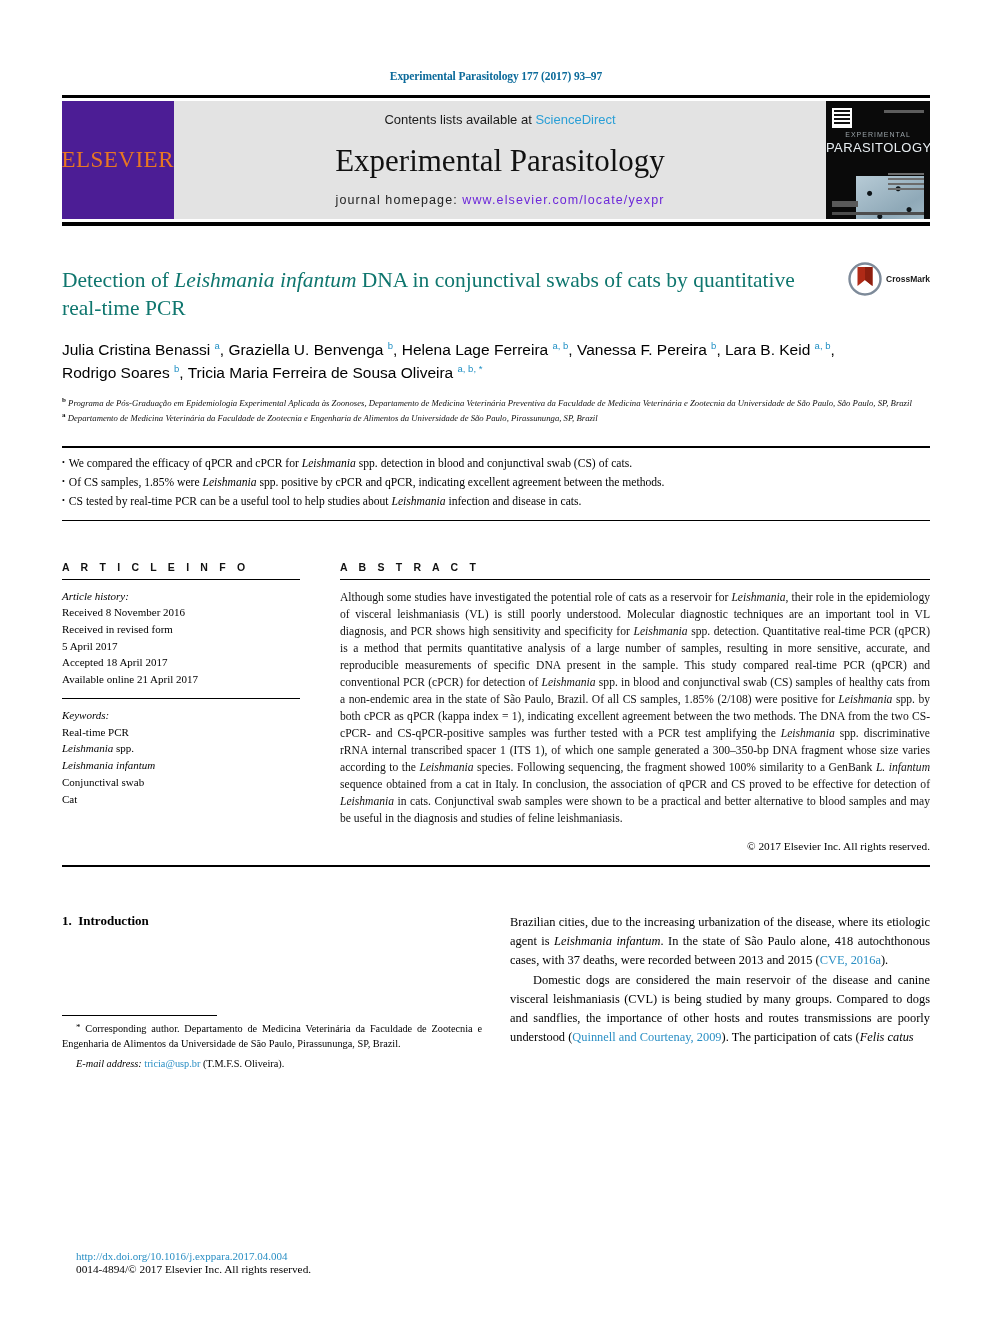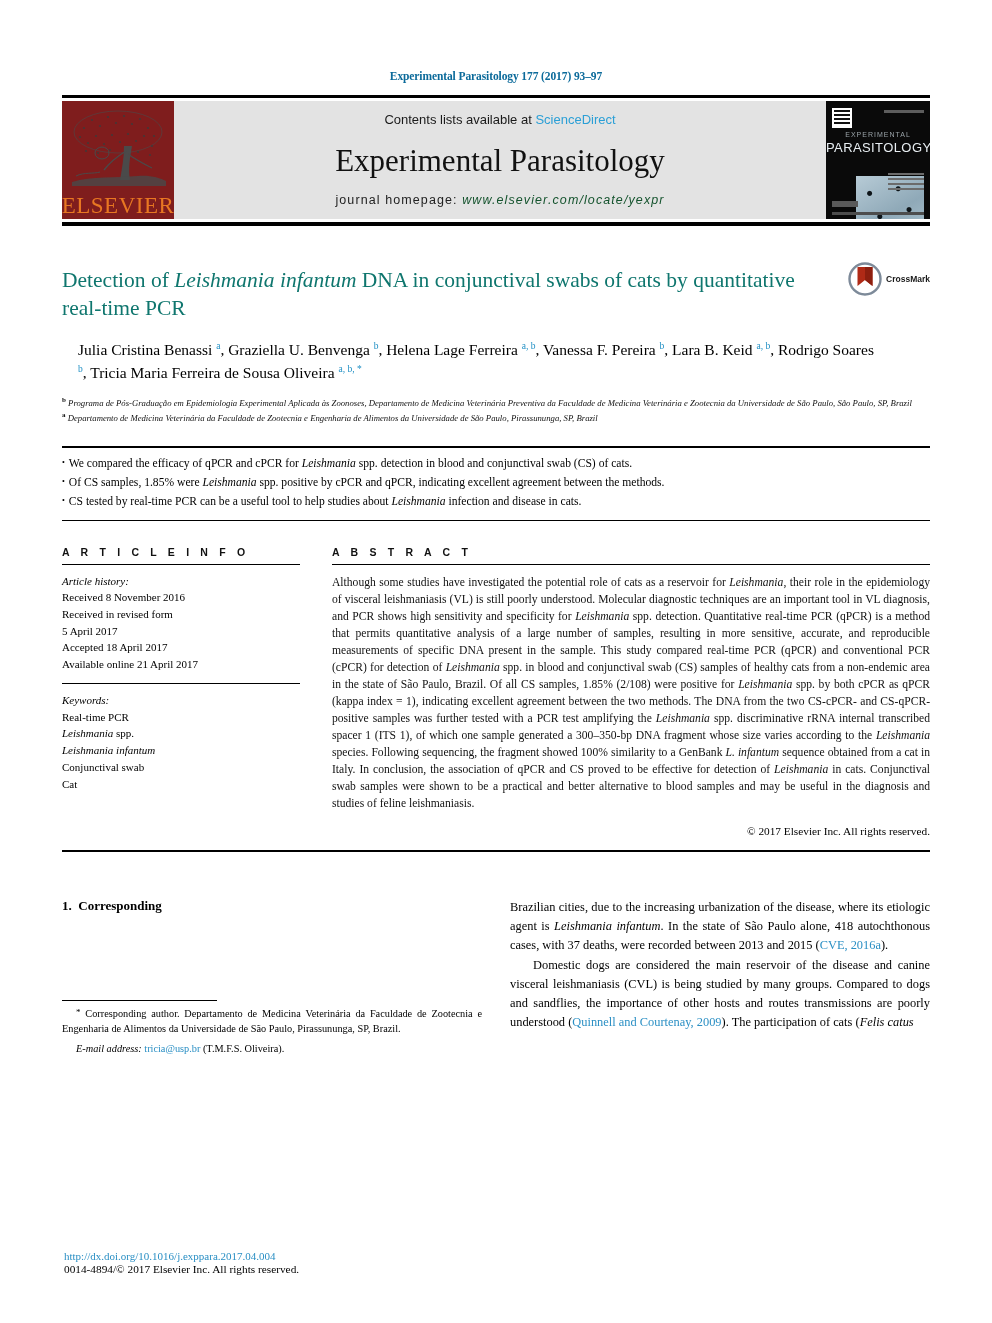--- a/index.html
+++ b/index.html
@@ -36,24 +36,24 @@
     display: flex;
     align-items: stretch;
     width: 868px;
     height: 118px;
     margin-top: 3px;
   }
   .elsevier-logo {
     width: 112px;
     flex: 0 0 112px;
     display: flex;
-    flex-direction: column;
+    flex-direction: row;
     justify-content: flex-end;
     align-items: center;
-    background: #7f1d1d;
+    background: #4c1d95;
   }
   .tree-svg { display:block; }
   .elsevier-word {
     font-family: "Liberation Serif", serif;
     color: #e87722;
     font-size: 23px;
     letter-spacing: 0.5px;
     line-height: 1;
     padding-bottom: 2px;
   }
@@ -77,21 +77,21 @@
     font-size: 31px;
     color: #111;
     line-height: 1;
   }
   .homepage-line {
     font-family: "Liberation Sans", sans-serif;
     font-size: 12.5px;
     color: #222;
     letter-spacing: 1.1px;
   }
-  .homepage-line .url { color: #14532d; letter-spacing: 1.1px; font-style: italic; }
+  .homepage-line .url { color: #6d28d9; letter-spacing: 1.1px; }
   .cover-thumb {
     width: 104px;
     flex: 0 0 104px;
     background: #0a0a0a;
     position: relative;
     overflow: hidden;
     margin-left: 0;
   }
   .cover-brand {
     position:absolute; top:7px; left:6px; width:20px; height:20px;
@@ -154,25 +154,24 @@
     position: absolute; right: 0; top: -4px;
     display: flex; align-items: center; gap: 4px;
   }
   .crossmark-label {
     font-family: "Liberation Sans", sans-serif;
     font-size: 8.5px; font-weight: bold; color: #1a1a1a;
   }
 
   .authors {
     margin-top: 15px;
-    font-family: Liberation Serif, serif;
+    font-family: Liberation Sans, sans-serif;
     font-size: 15.5px;
     line-height: 1.5;
     width: 800px;
-    margin-left: 16px;
   }
   .authors sup { color: #1f8fc4; font-size: 9.5px; vertical-align: super; }
   .affil {
     margin-top: 11px;
     font-family: "Liberation Serif", serif;
     font-style: italic;
     font-size: 8.7px;
     line-height: 1.45;
     width: 855px;
     color: #111;
@@ -194,21 +193,21 @@
   .hl-items { padding: 7px 0 8px 0; }
   .hl-item {
     font-size: 11.6px;
     line-height: 1.62;
     font-family: "Liberation Serif", serif;
   }
   .hl-item::before { content: "\2022"; font-size: 8px; vertical-align: 2px; margin-right: 4px; }
   .hl-item i { font-style: italic; }
 
   
-  .two-col { display: flex; width: 868px; margin-top: 25px; gap: 32px; }
+  .two-col { display: flex; width: 868px; margin-top: 40px; gap: 40px; }
   .col-info { width: 238px; flex: 0 0 238px; }
   .col-abs  { flex: 1; }
 
   .info-body { padding-top: 8px; font-size: 11px; line-height: 1.52; }
   .info-body .lbl { font-style: italic; }
   .kw-block { padding-top: 8px; font-size: 11px; line-height: 1.52; }
   .kw-block i { font-style: italic; }
   .rule-info { border-top: 1px solid #000; margin-top: 6px; }
   .rule-info2 { border-top: 1px solid #000; margin-top: 10px; }
 
@@ -250,21 +249,21 @@
     line-height: 1.5;
     margin-top: 5px;
     text-align: justify;
   }
   .footnote .star { font-size: 9px; vertical-align: 2px; }
   .footnote-indent { text-indent: 14px; }
   .footnote i { font-style: italic; }
 
   .page-foot {
     position: absolute;
-    left: 64px;
+    left: 76px;
     bottom: 48px;
     width: 440px;
   }
   .doi { color: #2a8fc4; font-size: 11px; }
   .issn { font-size: 11.3px; margin-top: 1px; }
 </style>
 </head>
 <body>
 
 <div class="page">
@@ -418,21 +417,21 @@
       <div class="abs-copy">© 2017 Elsevier Inc. All rights reserved.</div>
     </div>
   </div>
 
   <div class="rule-close"></div>
 
   <div class="body-cols">
 
     <div class="bcol">
       <div class="sec-num-title">
-        <span>1.</span>&nbsp;&nbsp;<span>Corresponding</span>
+        <span>1.</span>&nbsp;&nbsp;<span>Introduction</span>
       </div>
 
       <div class="fn-rule"></div>
       <div class="footnote footnote-indent"><span class="star">*</span> Corresponding author. Departamento de Medicina Veterinária da Faculdade de Zootecnia e Engenharia de Alimentos da Universidade de São Paulo, Pirassununga, SP, Brazil.</div>
       <div class="footnote footnote-indent" style="margin-top:4px;"><i>E-mail address:</i> <span class="lnk">tricia@usp.br</span> (T.M.F.S. Oliveira).</div>
     </div>
 
     <div class="bcol">
       <div class="para tight" style="text-indent:0;">Brazilian cities, due to the increasing urbanization of the disease, where its etiologic agent is <i>Leishmania infantum</i>. In the state of São Paulo alone, 418 autochthonous cases, with 37 deaths, were recorded between 2013 and 2015 (<span class="lnk">CVE, 2016a</span>).</div>
       <div class="para" style="margin-top:0;">Domestic dogs are considered the main reservoir of the disease and canine visceral leishmaniasis (CVL) is being studied by many groups. Compared to dogs and sandflies, the importance of other hosts and routes transmissions are poorly understood (<span class="lnk">Quinnell and Courtenay, 2009</span>). The participation of cats (<i>Felis catus</i></div>

